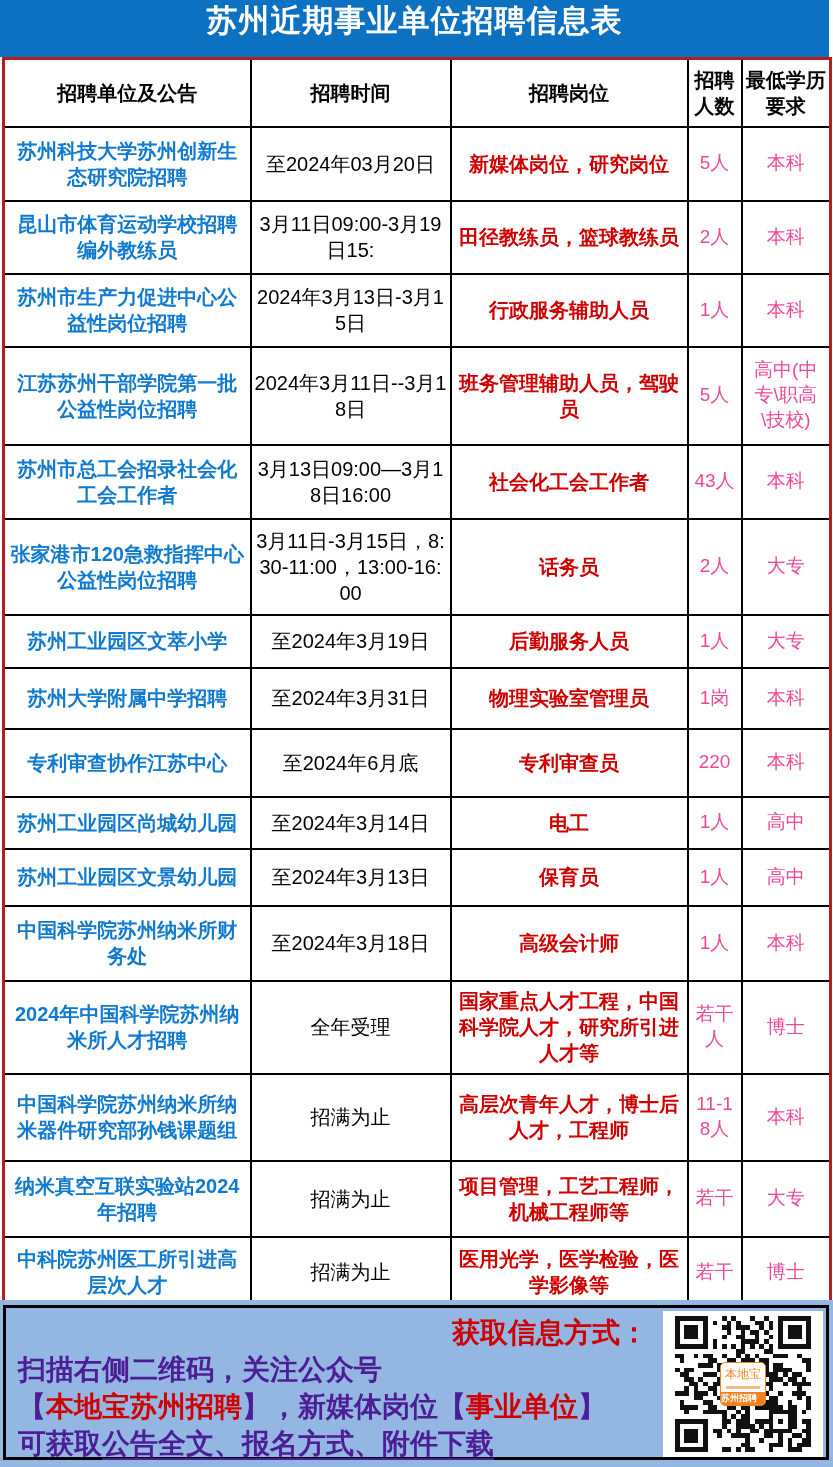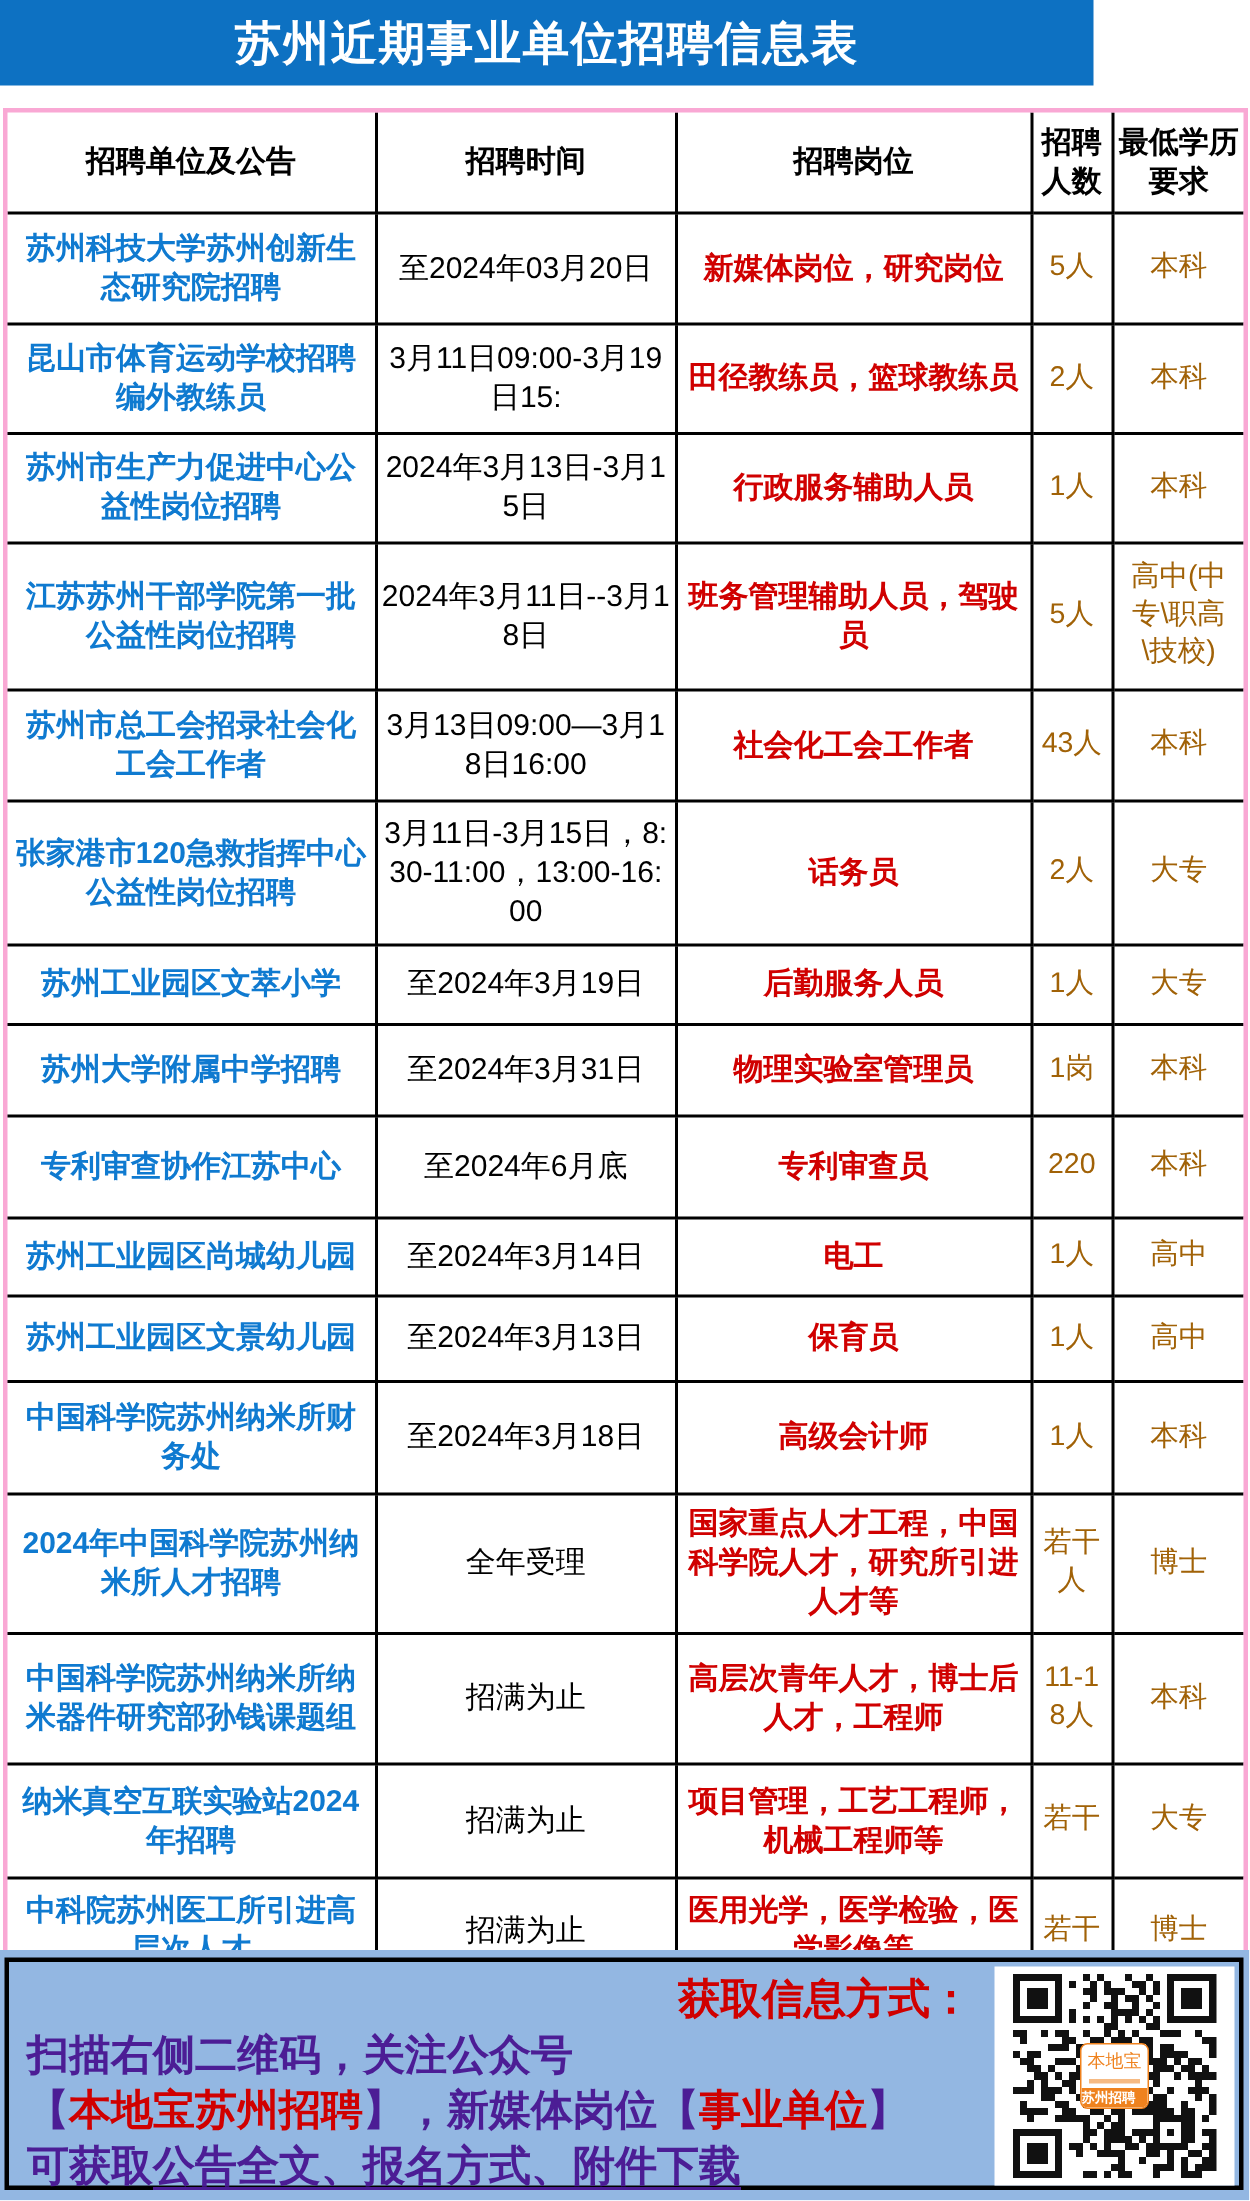--- a/index.html
+++ b/index.html
@@ -3,46 +3,46 @@
 <meta charset="utf-8">
 <style>
   html,body{margin:0;padding:0;background:#fff;}
   .page{
     width:833px;height:1467px;position:relative;overflow:hidden;
     background:#fff;font-family:"Liberation Sans",sans-serif;
     -webkit-font-smoothing:antialiased;
   }
   
   .title-bar{
-    position:absolute;left:0;top:0;width:729px;height:57px;
+    position:absolute;left:0;top:0;width:829px;height:57px;
     background:var(--title-bg);
-    display:flex;align-items:center;justify-content:center;
+    display:flex;justify-content:center;
   }
   .title-bar h1{
     margin:0;color:#fff;font-size:31px;font-weight:bold;letter-spacing:1px;
   }
   
   table.jobs{
     position:absolute;left:2px;top:57px;width:827px;
     border-collapse:collapse;table-layout:fixed;
     background:#fff;
   }
   table.jobs td,table.jobs th{
     border:2px solid #000;
     text-align:center;vertical-align:middle;
     padding:2px 3px;line-height:1.3;
     overflow:hidden;word-break:break-all;
   }
-  table.jobs{border:3px solid #f9a8d4;margin-top:15px;}
+  table.jobs{border:3px solid #b91c1c;}
   thead tr{height:68px;}
   th{font-size:20px;font-weight:bold;color:#000;}
   td.unit{color:var(--blue-text);font-weight:bold;font-size:20px;}
   td.time{color:#000;font-size:20px;font-weight:normal;}
   td.position{color:var(--red-text);font-weight:bold;font-size:20px;}
-  td.count,td.education{color:#a16207;font-size:19px;border-radius:20px;}
+  td.count,td.education{color:#ec4899;font-size:19px;border-radius:20px;}
   tbody tr:nth-child(1){height:74px;}
   tbody tr:nth-child(2){height:73px;}
   tbody tr:nth-child(3){height:73px;}
   tbody tr:nth-child(4){height:98px;}
   tbody tr:nth-child(5){height:74px;}
   tbody tr:nth-child(6){height:96px;}
   tbody tr:nth-child(7){height:53px;}
   tbody tr:nth-child(8){height:61px;}
   tbody tr:nth-child(9){height:68px;}
   tbody tr:nth-child(10){height:52px;}

